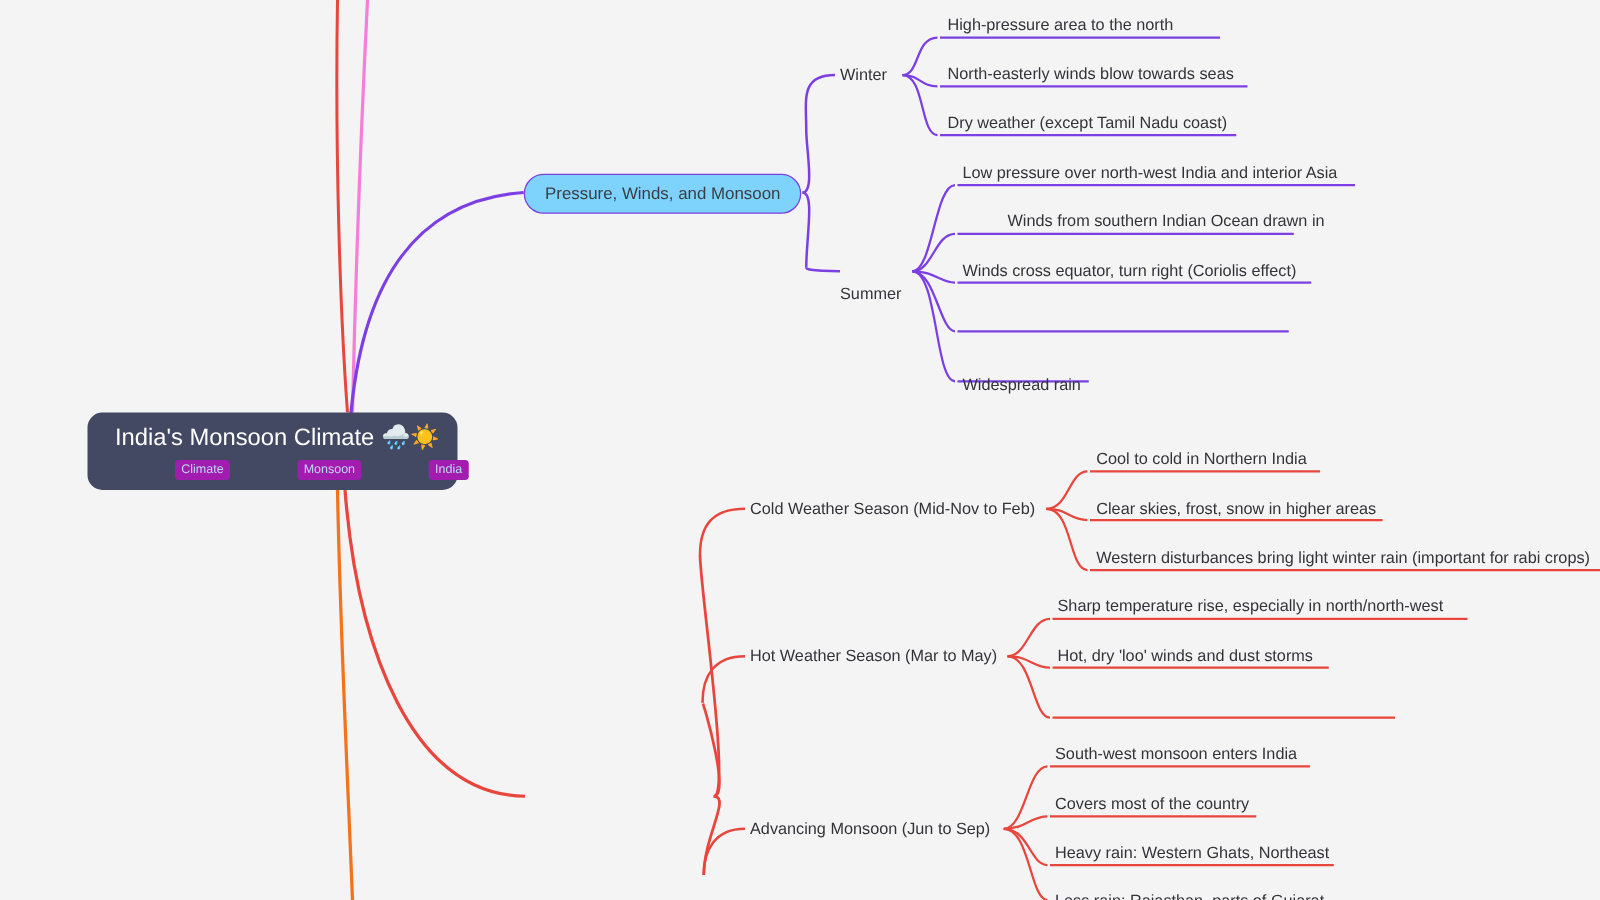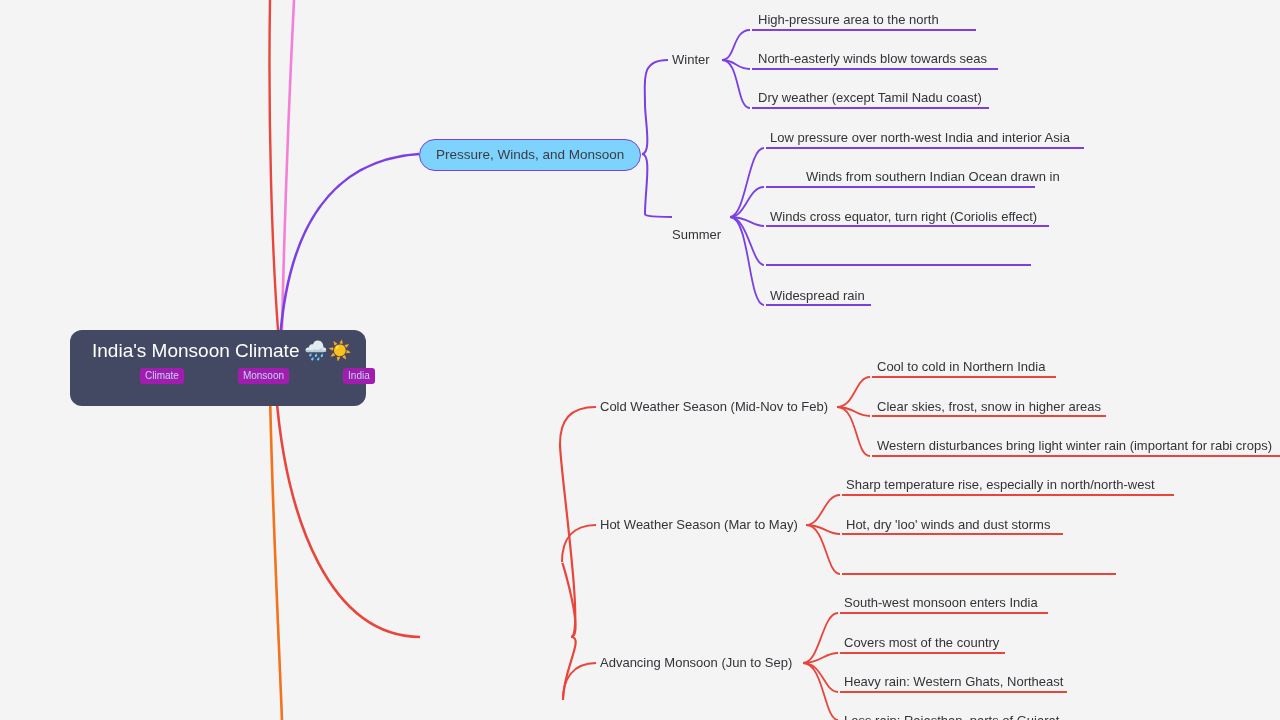--- a/index.html
+++ b/index.html
@@ -24,21 +24,21 @@
     width: 1280px;
     height: 720px;
     pointer-events: none;
   }
   
   .root-node {
     position: absolute;
     left: 70px;
     top: 330px;
     width: 296px;
-    height: 76px;
+    height: 62px;
     background: #434863;
     border-radius: 12px;
     box-sizing: border-box;
     padding: 10px 16px 8px 22px;
   }
   .root-title {
     color: #ffffff;
     font-size: 19px;
     line-height: 22px;
     white-space: nowrap;
@@ -173,21 +173,21 @@
 
   <div class="mid" style="left:672px; top:52px;">Winter</div>
   <div class="leaf" style="left:758px; top:12px;">High-pressure area to the north</div>
   <div class="leaf" style="left:758px; top:51px;">North-easterly winds blow towards seas</div>
   <div class="leaf" style="left:758px; top:90px;">Dry weather (except Tamil Nadu coast)</div>
 
   <div class="mid" style="left:672px; top:227px;">Summer</div>
   <div class="leaf" style="left:770px; top:130px;">Low pressure over north-west India and interior Asia</div>
   <div class="leaf" style="left:770px; top:169px;margin-left:36px;">Winds from southern Indian Ocean drawn in</div>
   <div class="leaf" style="left:770px; top:209px;">Winds cross equator, turn right (Coriolis effect)</div>
-  <div class="leaf" style="left:770px; top:288px;text-align:right;">Widespread rain</div>
+  <div class="leaf" style="left:770px; top:300px;text-align:right;">Widespread rain</div>
 
 
   <div class="mid" style="left:600px; top:399px;">Cold Weather Season (Mid-Nov to Feb)</div>
   <div class="leaf" style="left:877px; top:359px;">Cool to cold in Northern India</div>
   <div class="leaf" style="left:877px; top:399px;">Clear skies, frost, snow in higher areas</div>
   <div class="leaf" style="left:877px; top:438px;">Western disturbances bring light winter rain (important for rabi crops)</div>
 
   <div class="mid" style="left:600px; top:517px;">Hot Weather Season (Mar to May)</div>
   <div class="leaf" style="left:846px; top:477px;">Sharp temperature rise, especially in north/north-west</div>
   <div class="leaf" style="left:846px; top:517px;">Hot, dry 'loo' winds and dust storms</div>

